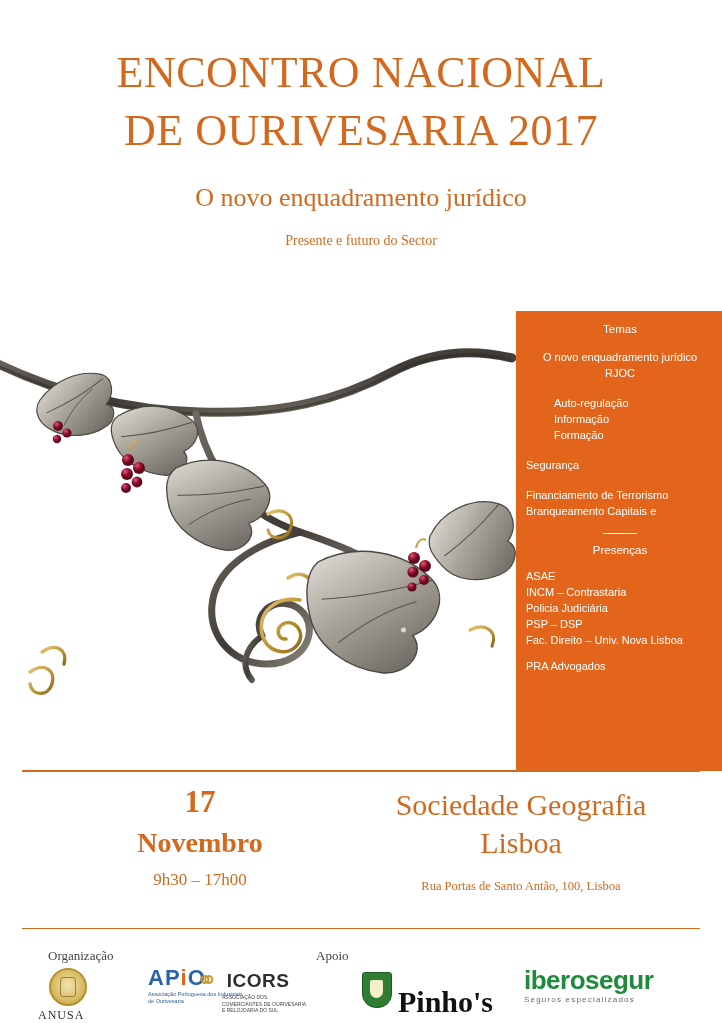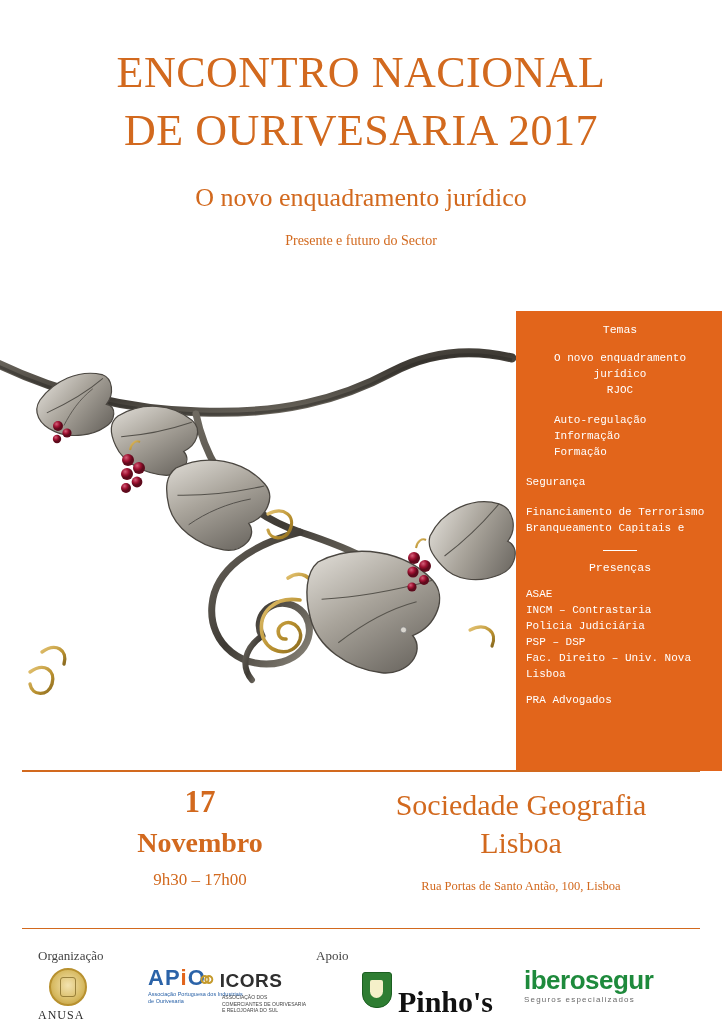--- a/index.html
+++ b/index.html
@@ -66,21 +66,21 @@
 
   
   .themes-panel {
     position: absolute;
     left: 516px;
     top: 311px;
     width: 206px;
     height: 460px;
     background: #e2651b;
     color: #ffffff;
-    font-family: Liberation Mono, monospace;
+    font-family: Liberation Sans, sans-serif;
     font-size: 11px;
     box-sizing: border-box;
     padding: 12px 8px 10px 10px;
   }
   .themes-title {
     text-align: center;
     font-size: 11.5px;
     margin-bottom: 14px;
   }
   .theme-line {
@@ -176,21 +176,21 @@
     top: 930px;
     width: 722px;
     height: 93px;
   }
   .f-label {
     position: absolute;
     color: #444444;
     font-family: "Liberation Serif", serif;
     font-size: 13px;
   }
-  .org-label { left: 38px; top: 18px; }
+  .org-label { left: 48px; top: 18px; }
   .apoio-label { left: 316px; top: 18px; }
 
   
   .anusa {
     position: absolute;
     left: 38px;
     top: 38px;
     width: 60px;
     text-align: left;
   }
@@ -258,20 +258,21 @@
     color: #c59a2c;
     line-height: 26px;
     margin-right: 2px;
   }
   .icors-word {
     font-family: "Liberation Sans", sans-serif;
     font-size: 19px;
     font-weight: bold;
     color: #2f2f2f;
     letter-spacing: 0.5px;
+    margin-left: 7px;
   }
   .icors-sub {
     font-family: "Liberation Sans", sans-serif;
     font-size: 5px;
     color: #444;
     line-height: 6.5px;
     margin-left: 26px;
   }
 
   

